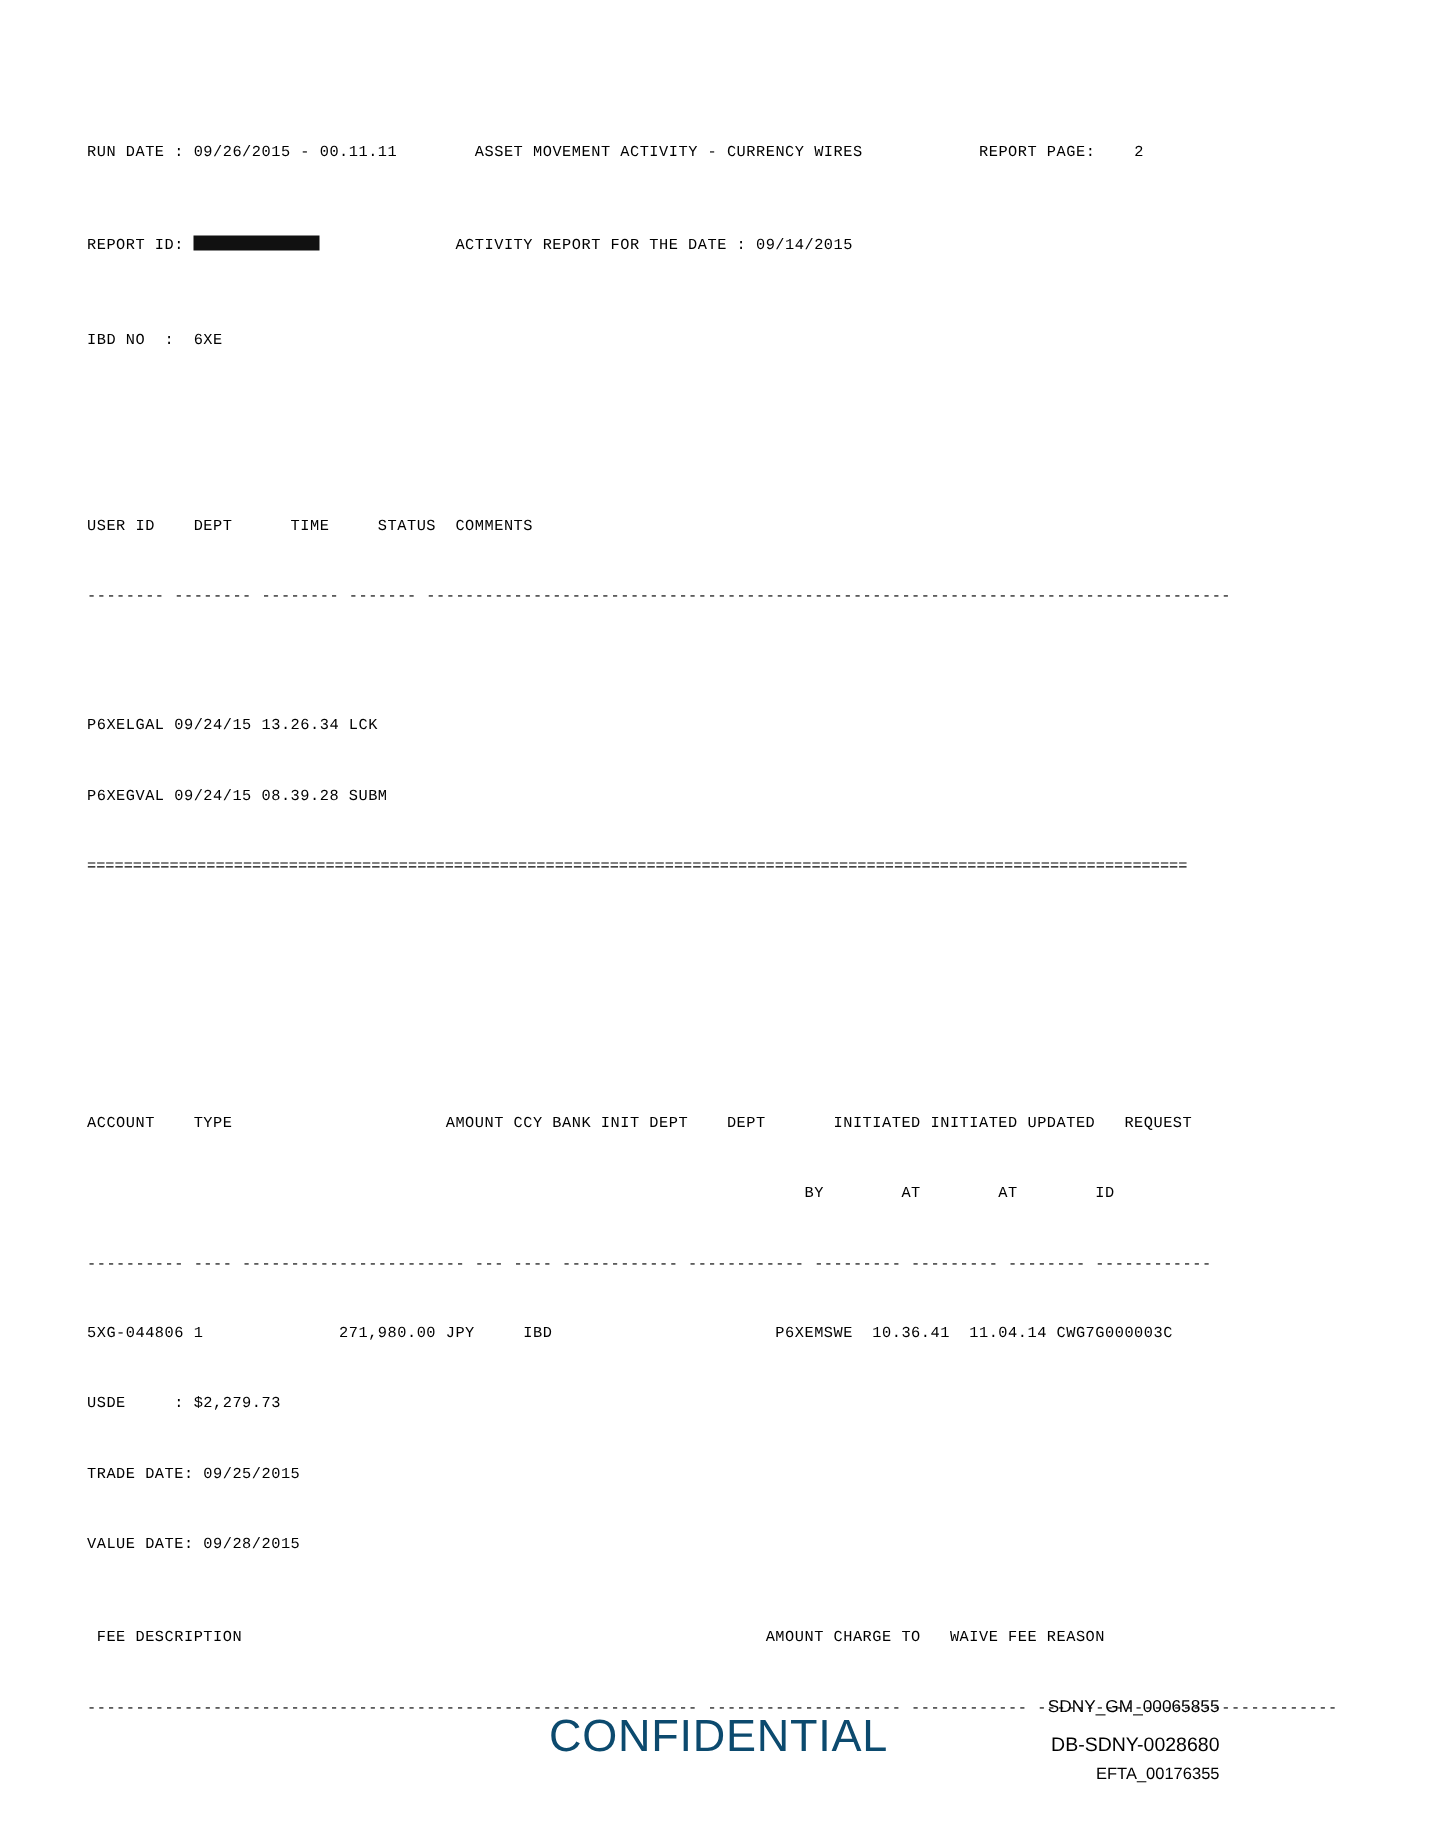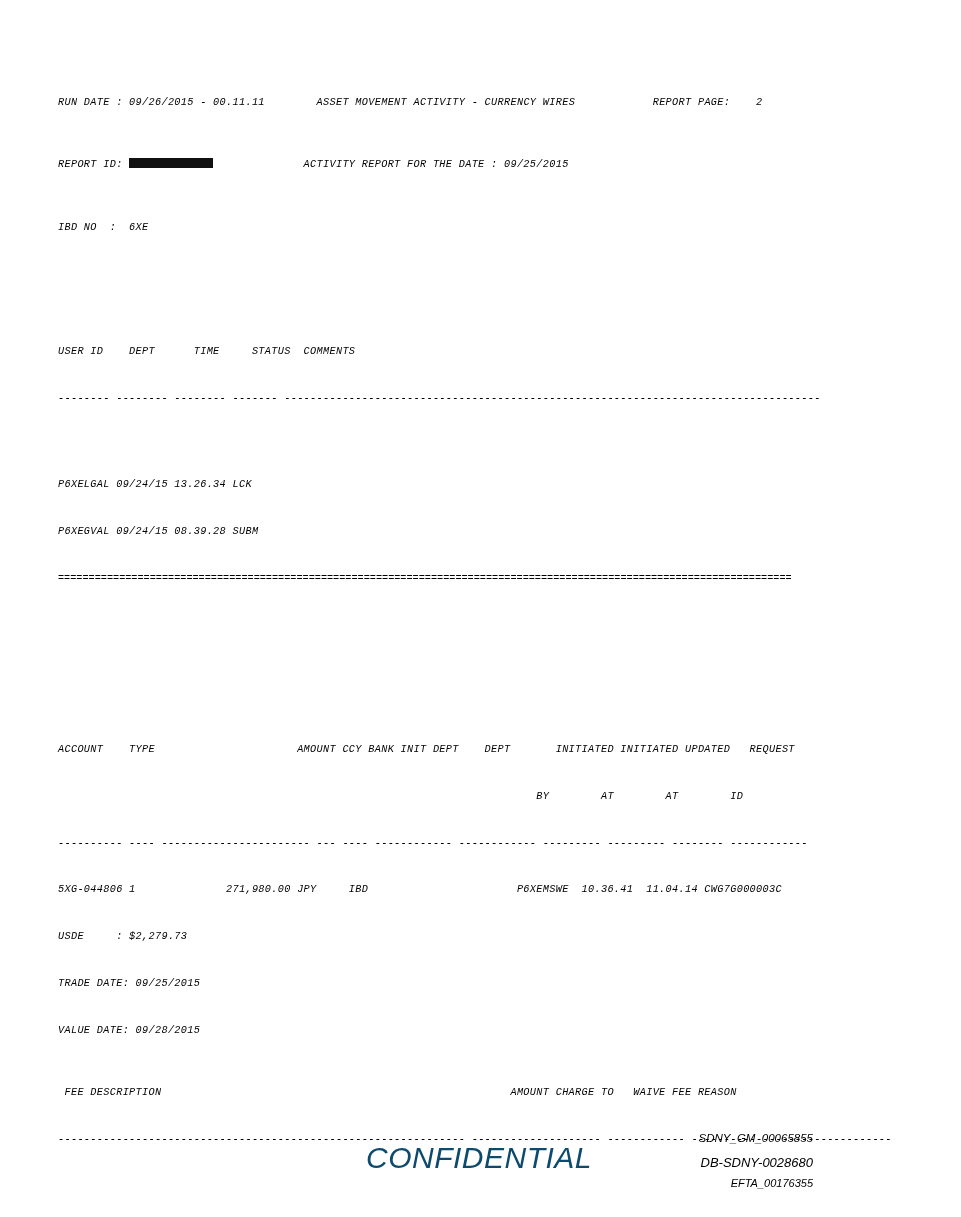--- a/index.html
+++ b/index.html
@@ -13,21 +13,20 @@
     position: relative;
     font-family: "Liberation Mono", monospace;
     color: #000000;
     overflow: hidden;
   }
   .page {
     position: absolute;
     left: 0; top: 0;
     width: 855px;
     height: 1217px;
-    font-style: italic;
   }
   .report {
     position: absolute;
     left: 58px;
     top: 48px;
     width: 845px;
     font-family: "Liberation Mono", monospace;
     font-size: 10.2px;
     line-height: 15.6px;
     letter-spacing: 0.35px;
@@ -102,21 +101,21 @@
 </style>
 </head>
 <body>
 
 <div class="page">
 
   <div class="report">
 
     <div class="ln"><span>RUN DATE : 09/26/2015 - 00.11.11</span><span>        </span><span>ASSET MOVEMENT ACTIVITY - CURRENCY WIRES</span><span>            </span><span>REPORT PAGE:</span><span>    </span><span>2</span></div>
 
-    <div class="ln"><span>REPORT ID:</span><span> </span><span class="redact"></span><span>              </span><span>ACTIVITY REPORT FOR THE DATE : 09/25/2015</span></div>
+    <div class="ln"><span>REPORT ID:</span><span> </span><span class="redact"></span><span>              </span><span>ACTIVITY REPORT FOR THE DATE : 09/14/2015</span></div>
 
     <div class="ln">IBD NO  :  6XE</div>
 
     <div class="spacer8"></div>
 
     <div class="ln">USER ID    DEPT      TIME     STATUS  COMMENTS</div>
     <div class="ln">-------- -------- -------- ------- -----------------------------------------------------------------------------------</div>
     <div class="spacer4"></div>
     <div class="ln">P6XELGAL 09/24/15 13.26.34 LCK</div>
     <div class="ln">P6XEGVAL 09/24/15 08.39.28 SUBM</div>

